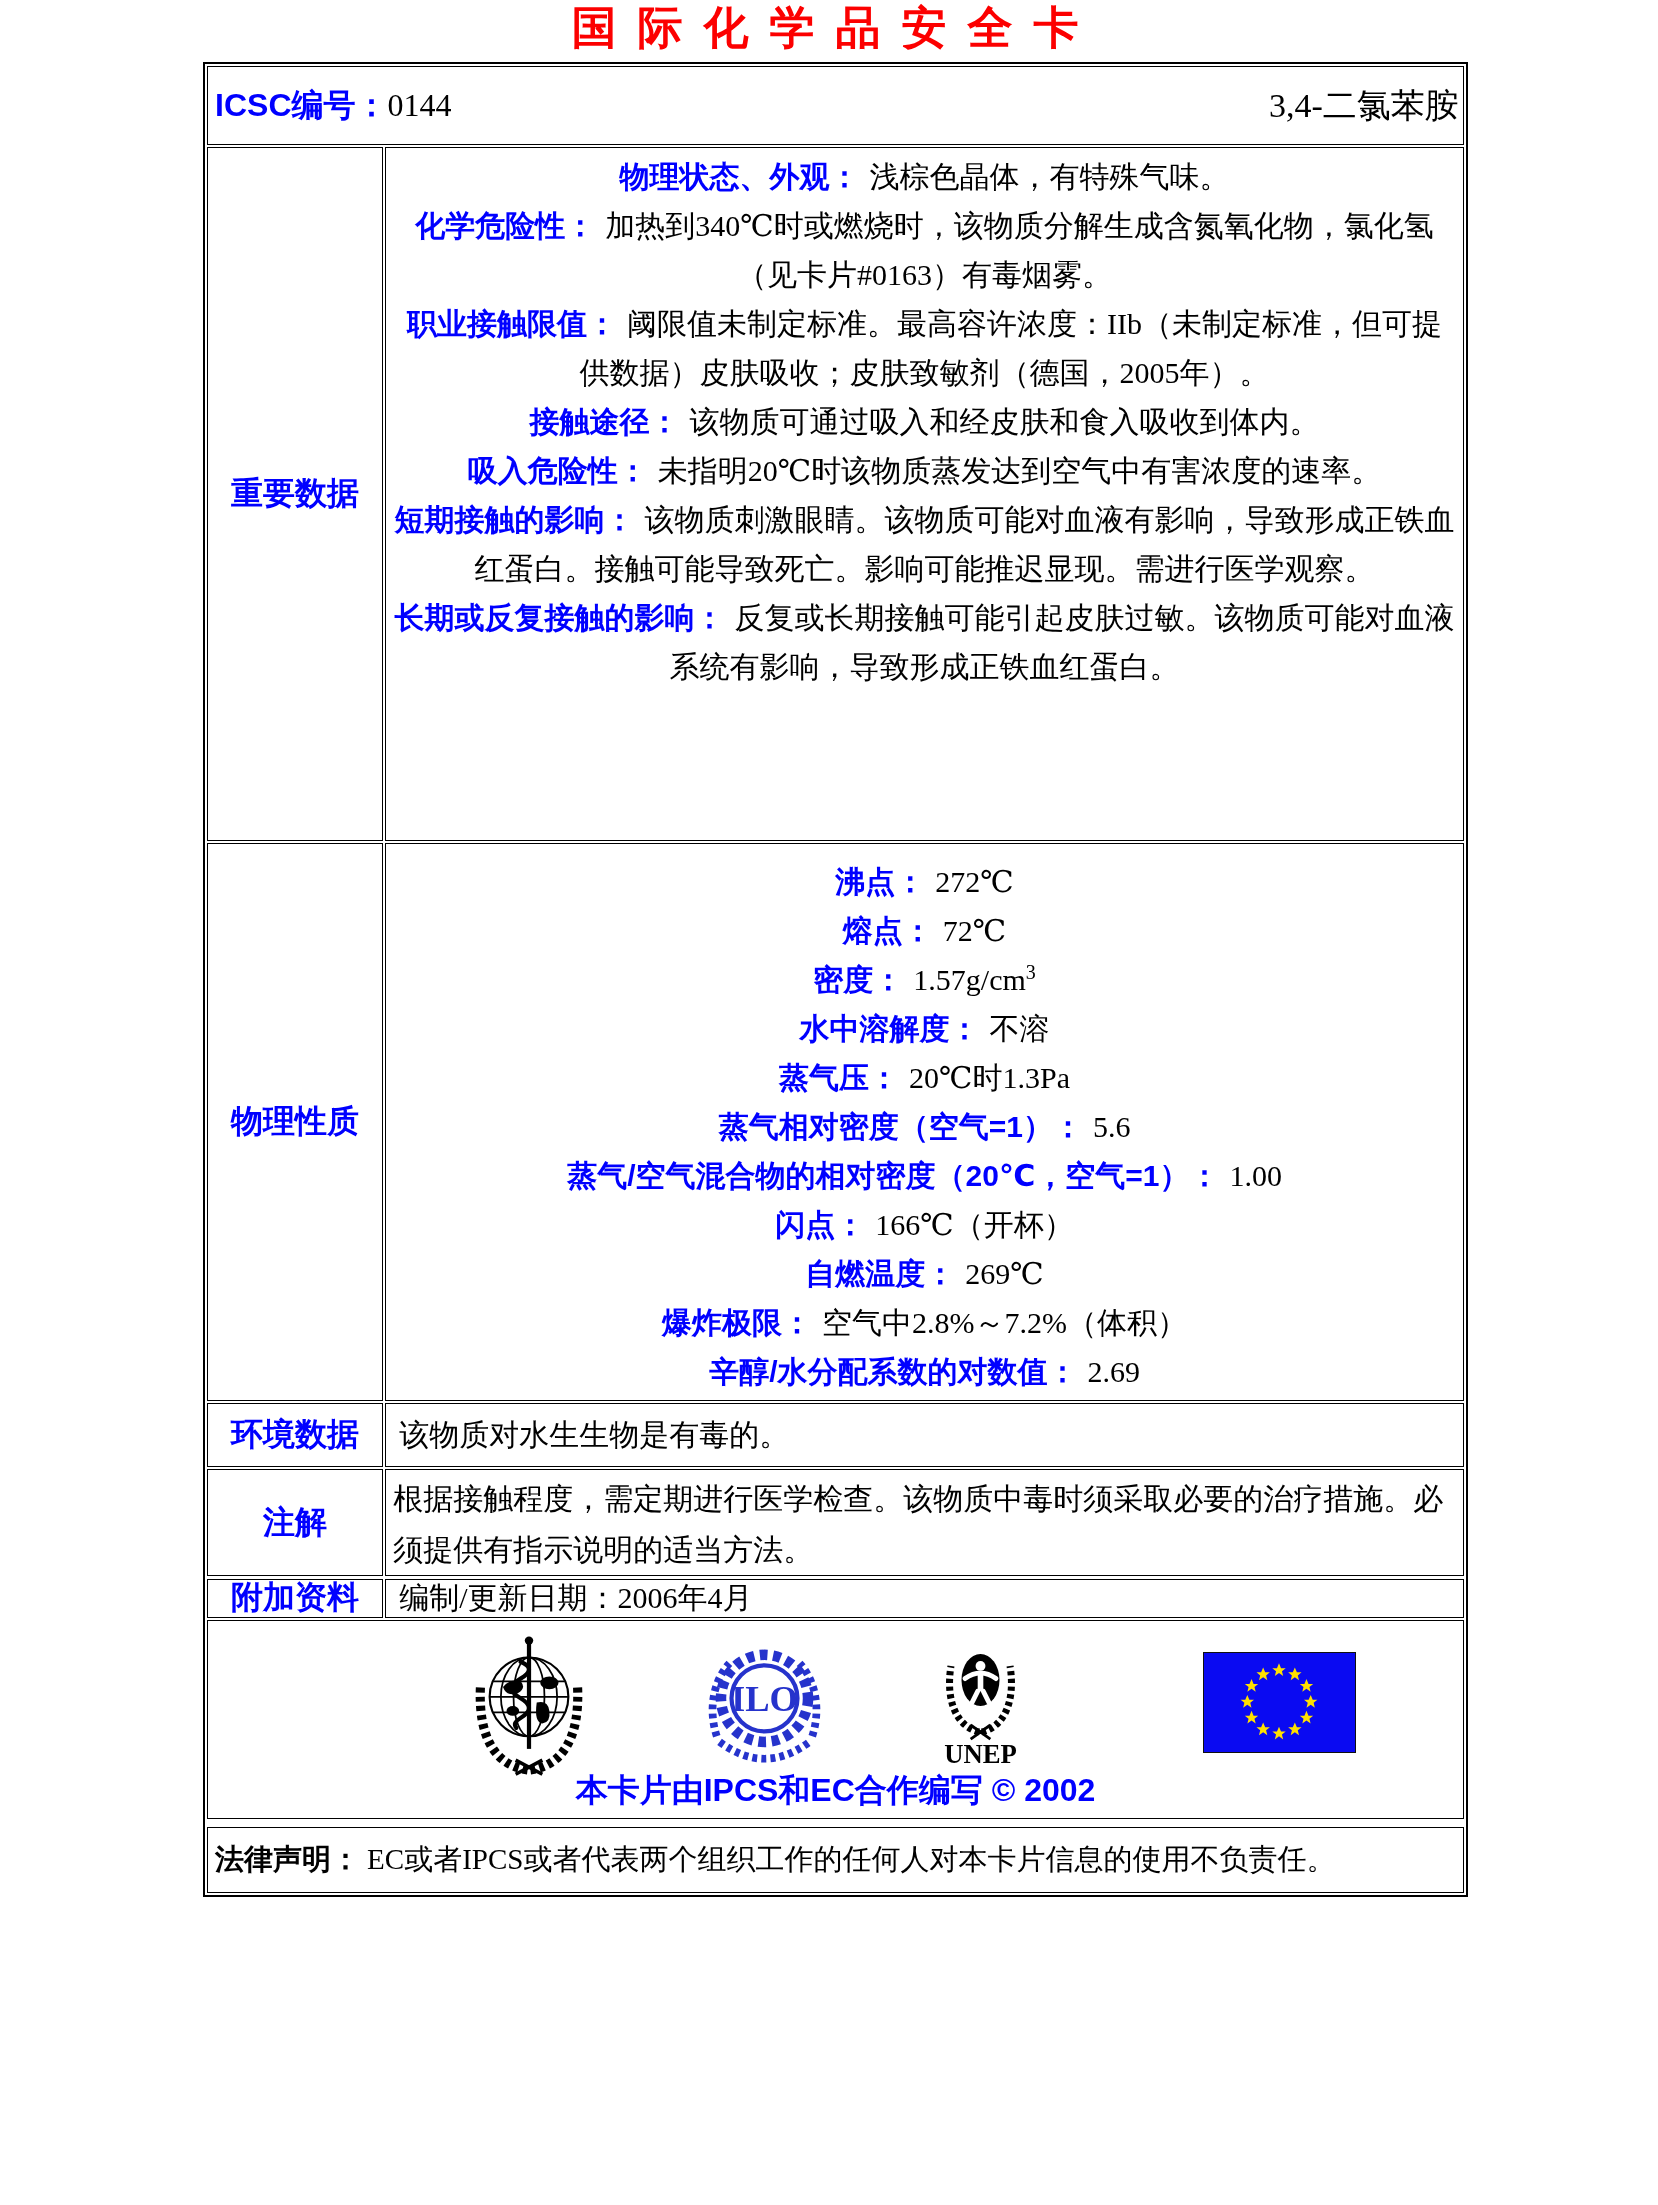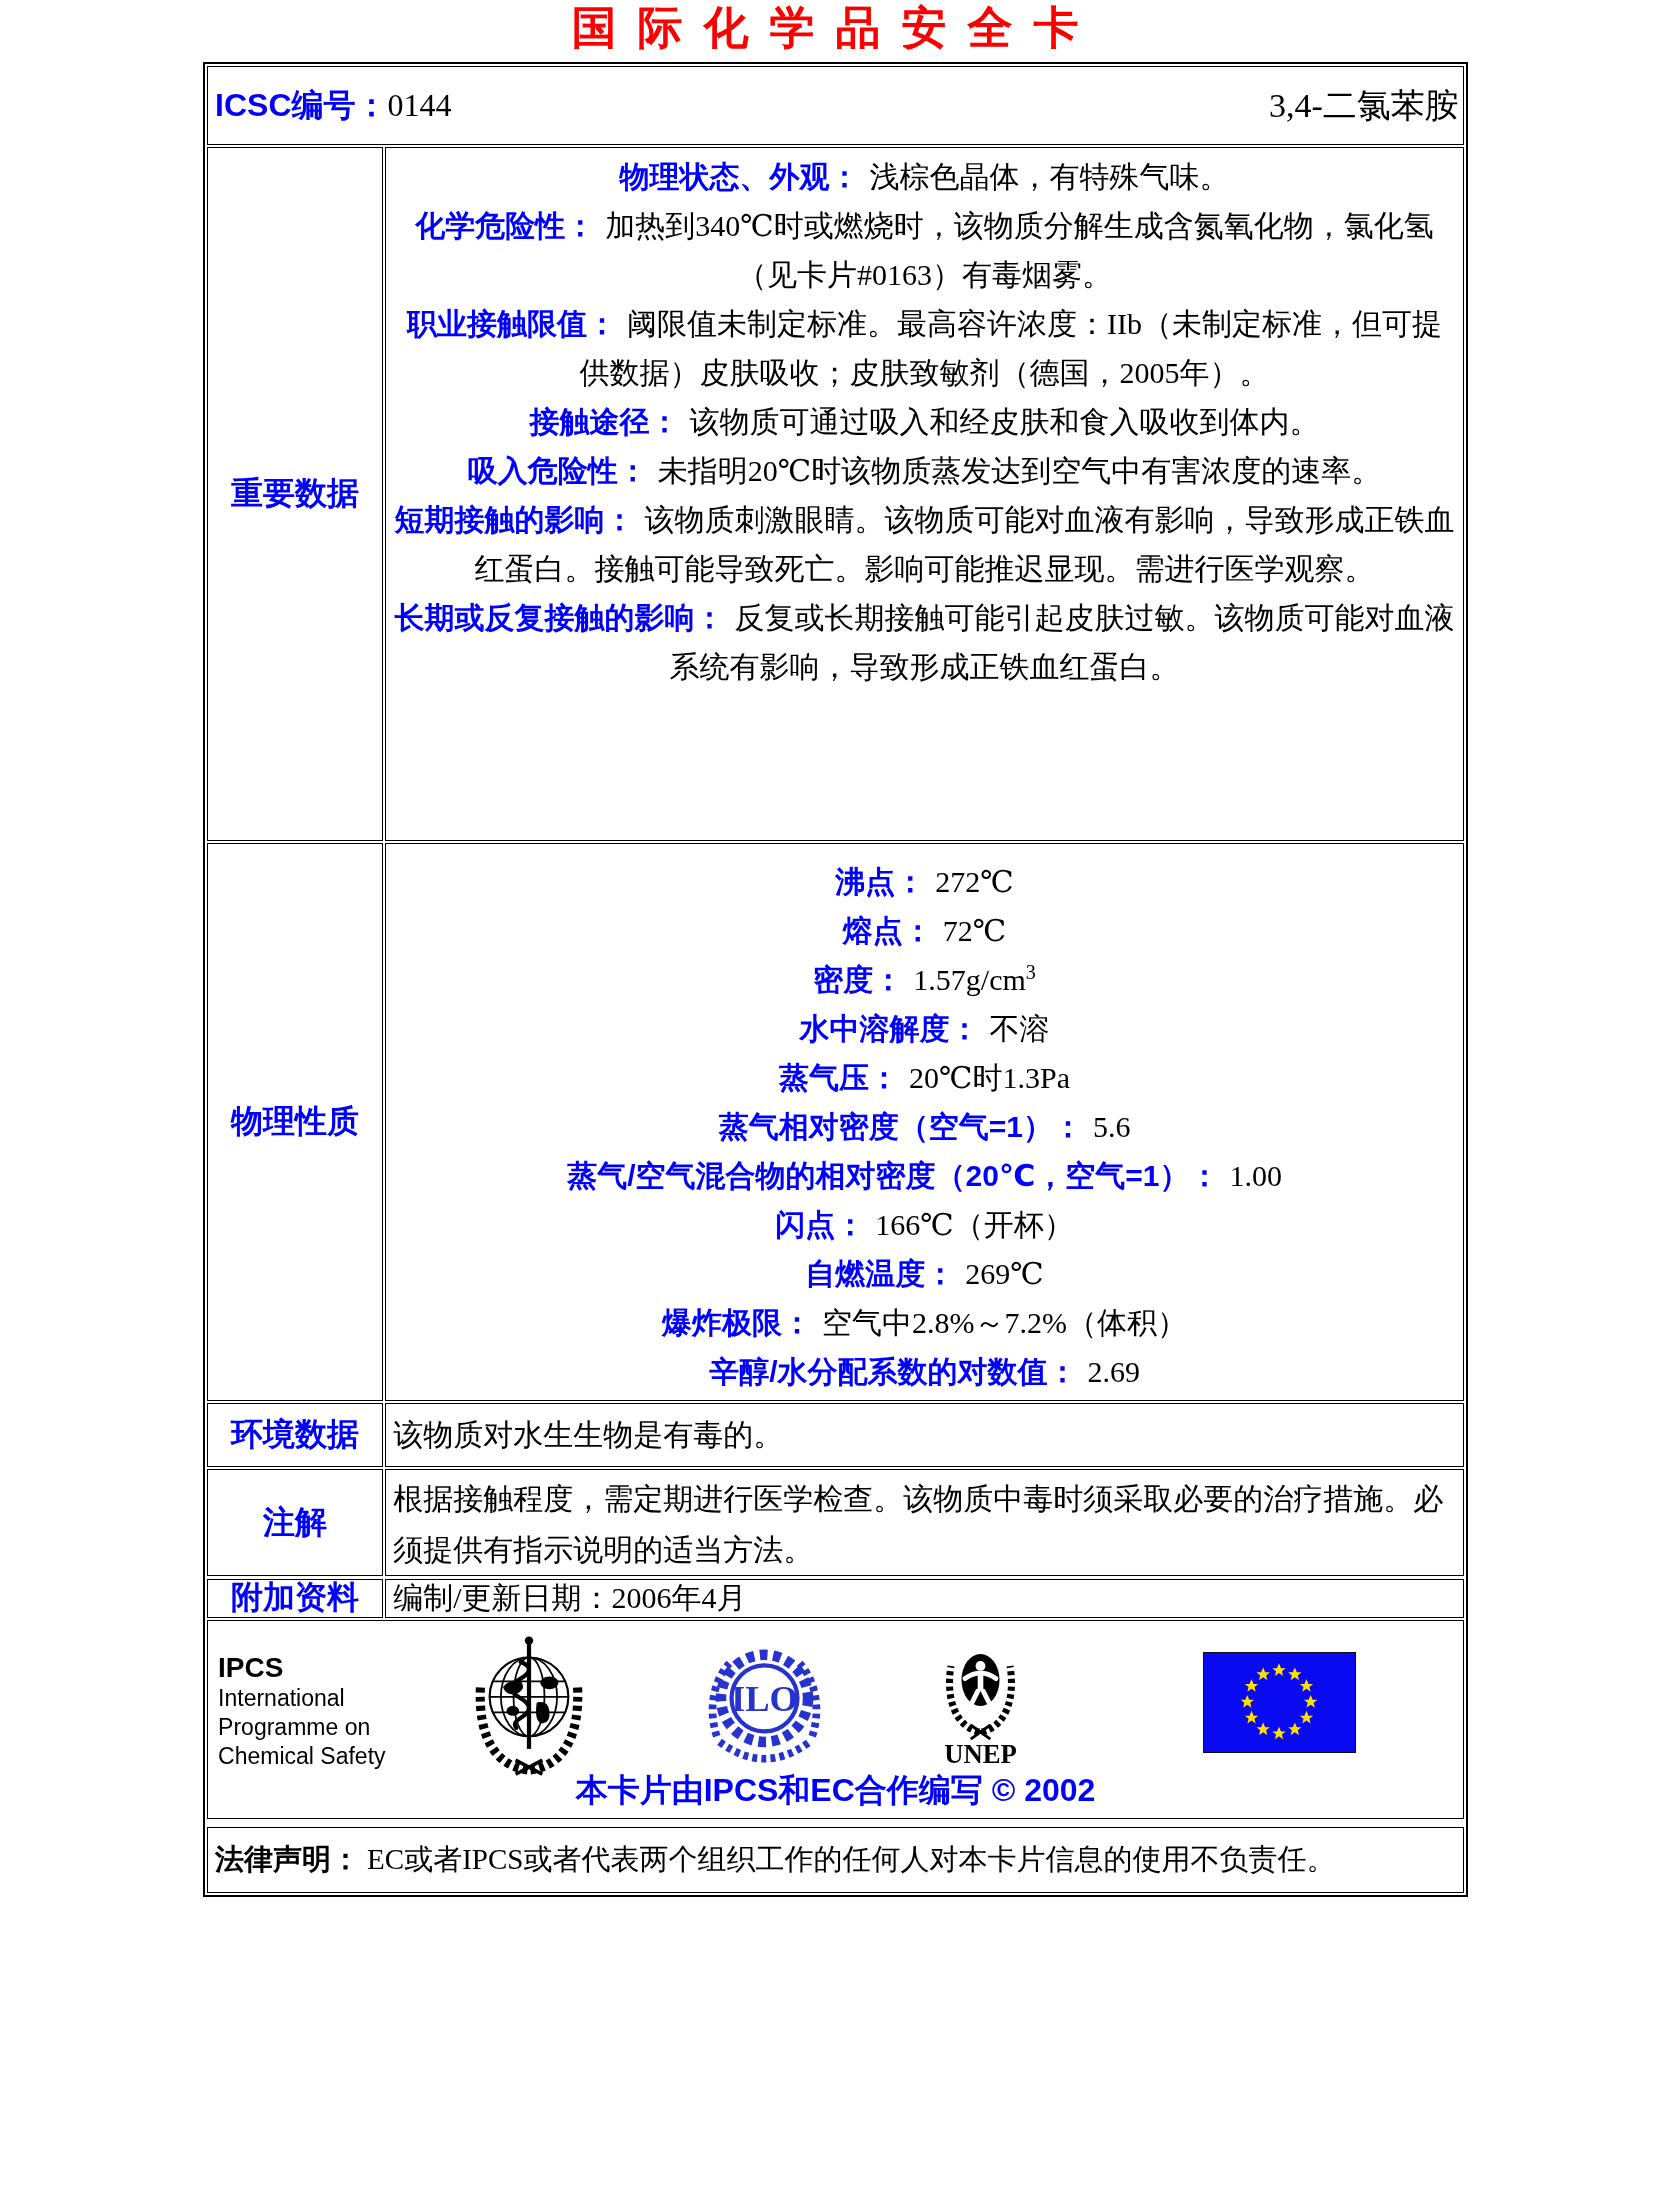--- a/index.html
+++ b/index.html
@@ -31,21 +31,21 @@
        font-size:32px;}
   .hdr .blbl{font-size:32px;}
   .chem-name{font-size:34px;}
   
   .blbl{font-family:"Liberation Sans","DejaVu Sans",sans-serif;font-weight:bold;
         color:var(--label-blue);}
   .val{margin-left:10px;}
   .imp-line,.phy-line{font-size:30px;line-height:49px;text-align:center;}
   .phy-line sup{font-size:20px;line-height:0;}
   
-  .plain{display:flex;align-items:center;padding:0 7px;font-size:30px;line-height:44px;}
+  .plain{display:flex;align-items:center;padding:0 13px;font-size:30px;line-height:44px;}
   .plain-multi{padding:2.8px 7px;font-size:30px;line-height:51px;display:block;}
   
   .logos-cell{position:relative;}
   .ipcs-block{position:absolute;left:10px;top:31px;
         font-family:"Liberation Sans","DejaVu Sans",sans-serif;}
   .ipcs-title{font-size:28px;font-weight:bold;line-height:32px;}
   .ipcs-line{font-size:23px;line-height:29px;}
   .logo{position:absolute;}
   .eu-flag{position:absolute;left:995px;top:31px;width:153px;height:101px;
         background:var(--eu-blue);border:1.4px solid #101010;box-sizing:border-box;}
@@ -127,26 +127,20 @@
     <div class="row" style="height:39px;">
       <div class="cell label-cell">
         <span>附加资料</span>
       </div>
       <div class="cell full-cell plain">编制/更新日期：2006年4月</div>
     </div>
 
     <div class="row" style="height:199px;">
       <div class="cell full-cell logos-cell">
 
-        <div class="ipcs-block">
-          <div class="ipcs-title">IPCS</div>
-          <div class="ipcs-line">International</div>
-          <div class="ipcs-line">Programme on</div>
-          <div class="ipcs-line">Chemical Safety</div>
-        </div>
 
         <svg class="logo" style="left:254px;top:14px;" width="134" height="142" viewBox="0 0 190 202">
           <g stroke="#000" fill="none">
             <path d="M93,192 C50,186 22,150 26,72" stroke-width="13" stroke-dasharray="7,6"></path>
             <path d="M97,192 C140,186 168,150 164,72" stroke-width="13" stroke-dasharray="7,6"></path>
             <path d="M76,198 L114,178 M114,198 L76,178" stroke-width="5"></path>
             <circle cx="95" cy="88" r="56" stroke-width="3"></circle>
             <ellipse cx="95" cy="88" rx="22" ry="56" stroke-width="2.5"></ellipse>
             <ellipse cx="95" cy="88" rx="40" ry="56" stroke-width="2.5"></ellipse>
             <path d="M44,66 H146 M39,88 H151 M44,110 H146" stroke-width="2.5"></path>

